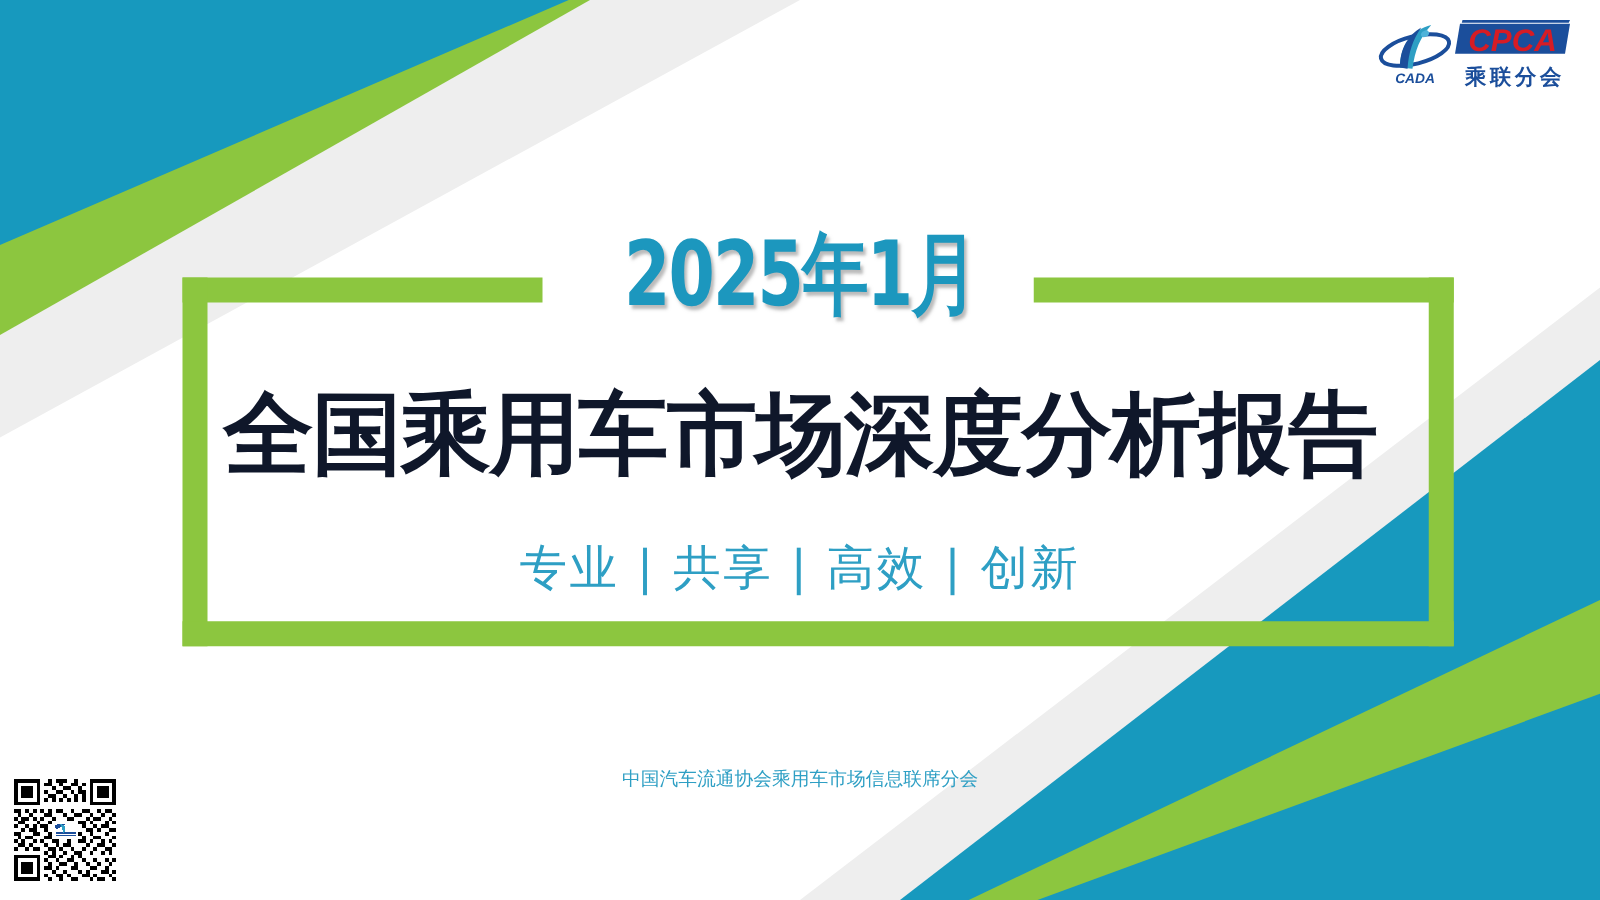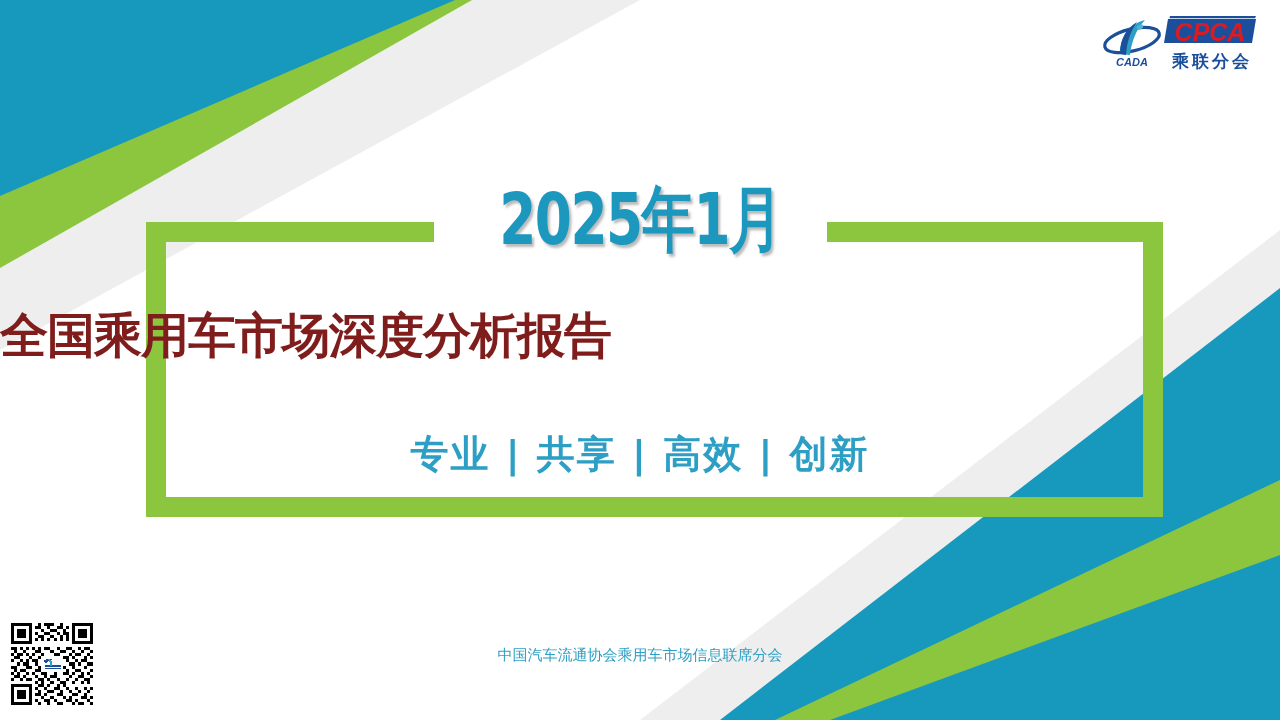--- a/index.html
+++ b/index.html
@@ -44,53 +44,53 @@
     color:#1C97BE;
     line-height:1;
     transform:scaleX(0.74);
     text-shadow:3px 3px 3px rgba(130,130,130,0.55);
     white-space:nowrap;
   }
   #main-title{
     position:absolute;
     left:0;right:0;
     top:310px;
-    text-align:left;
+    text-align:center;
     font-family:"DejaVu Sans","Liberation Sans",sans-serif;
-    font-size:48px;
+    font-size:72px;
     font-weight:bold;
-    color:#7f1d1d;
+    color:#0f172a;
     line-height:1.05;
     letter-spacing:-1px;
     white-space:nowrap;
   }
   #subtitle{
     position:absolute;
     left:0;right:0;
     top:432px;
     text-align:center;
     font-family:"DejaVu Sans","Liberation Sans",sans-serif;
     font-size:38px;
-    font-weight:bold;
+    font-weight:normal;
     color:#2E9FC4;
     letter-spacing:2px;
     line-height:1.2;
     white-space:nowrap;
   }
   #footer{
     position:absolute;
     left:0;right:0;
     top:612px;
     text-align:center;
     font-family:"DejaVu Sans","Liberation Sans",sans-serif;
     font-size:15px;
     color:#2E9FC4;
     line-height:1.55;
   }
-  #footer div{display:block;margin-top:32px;}
+  #footer div{display:block;}
 
   
   #qr-code{
     position:absolute;
     left:8px;top:620px;
     width:88px;height:88px;
     background:#ffffff;
   }
   #qr-code svg{display:block;}
 

